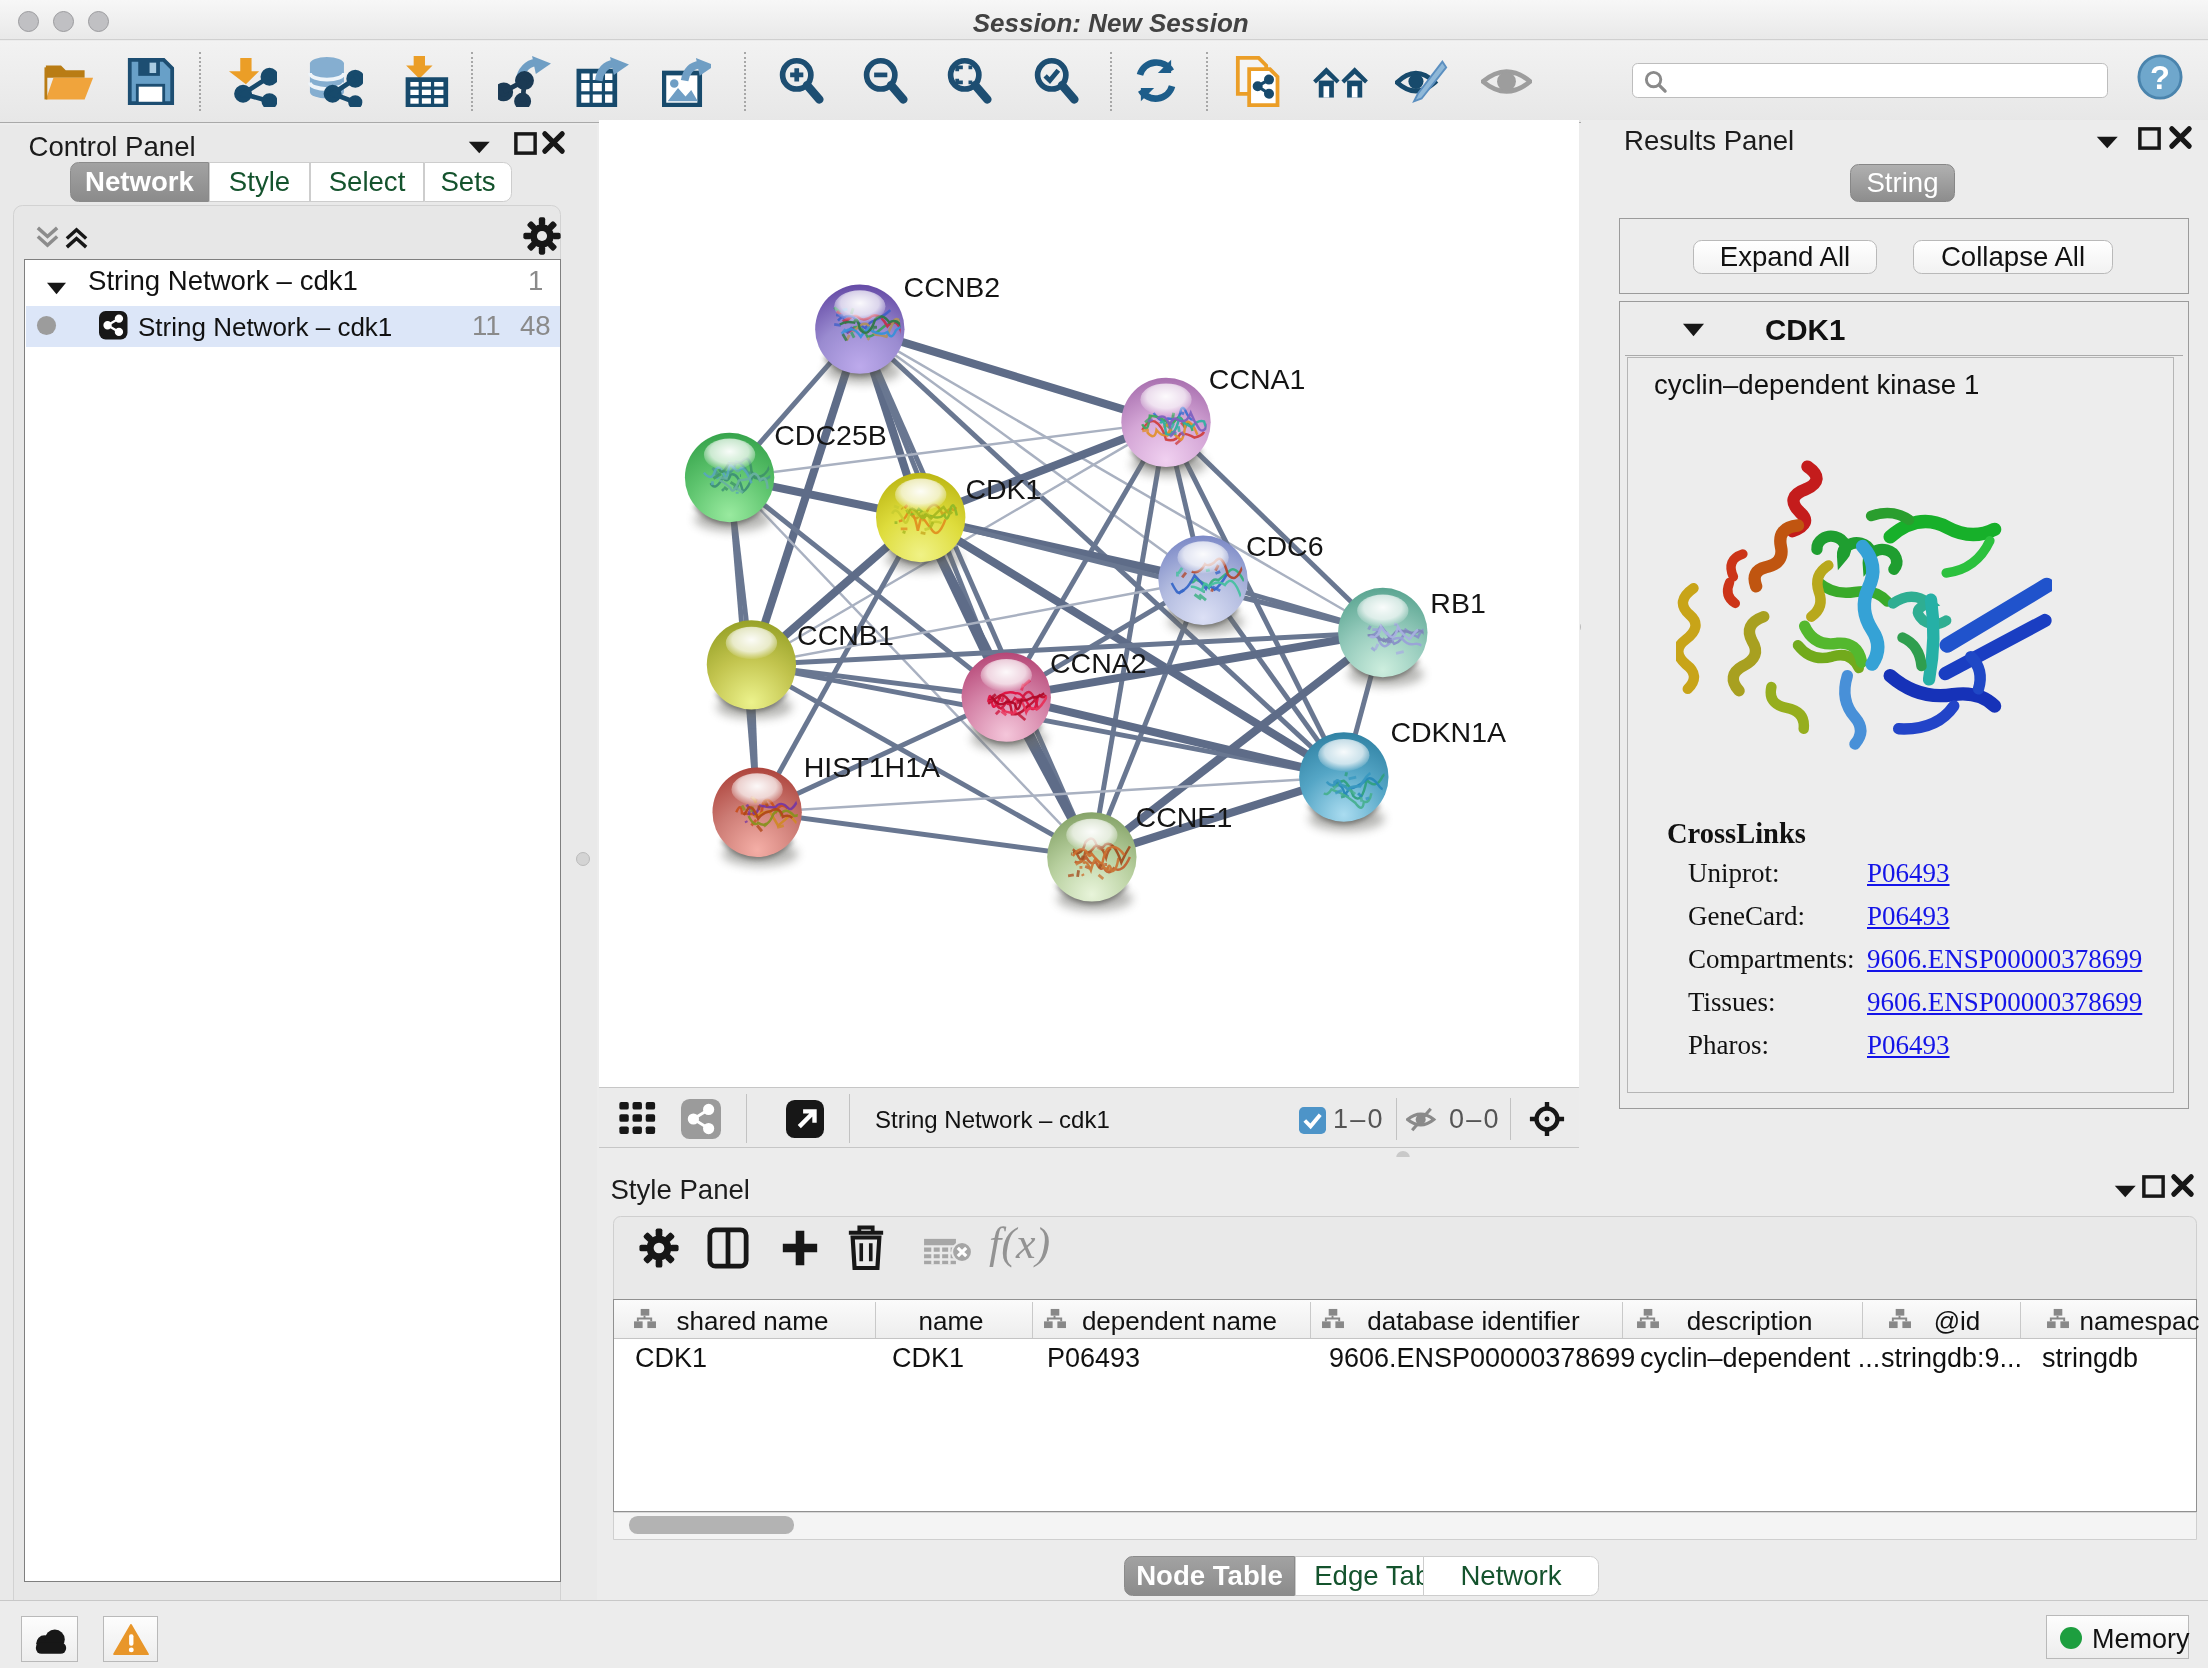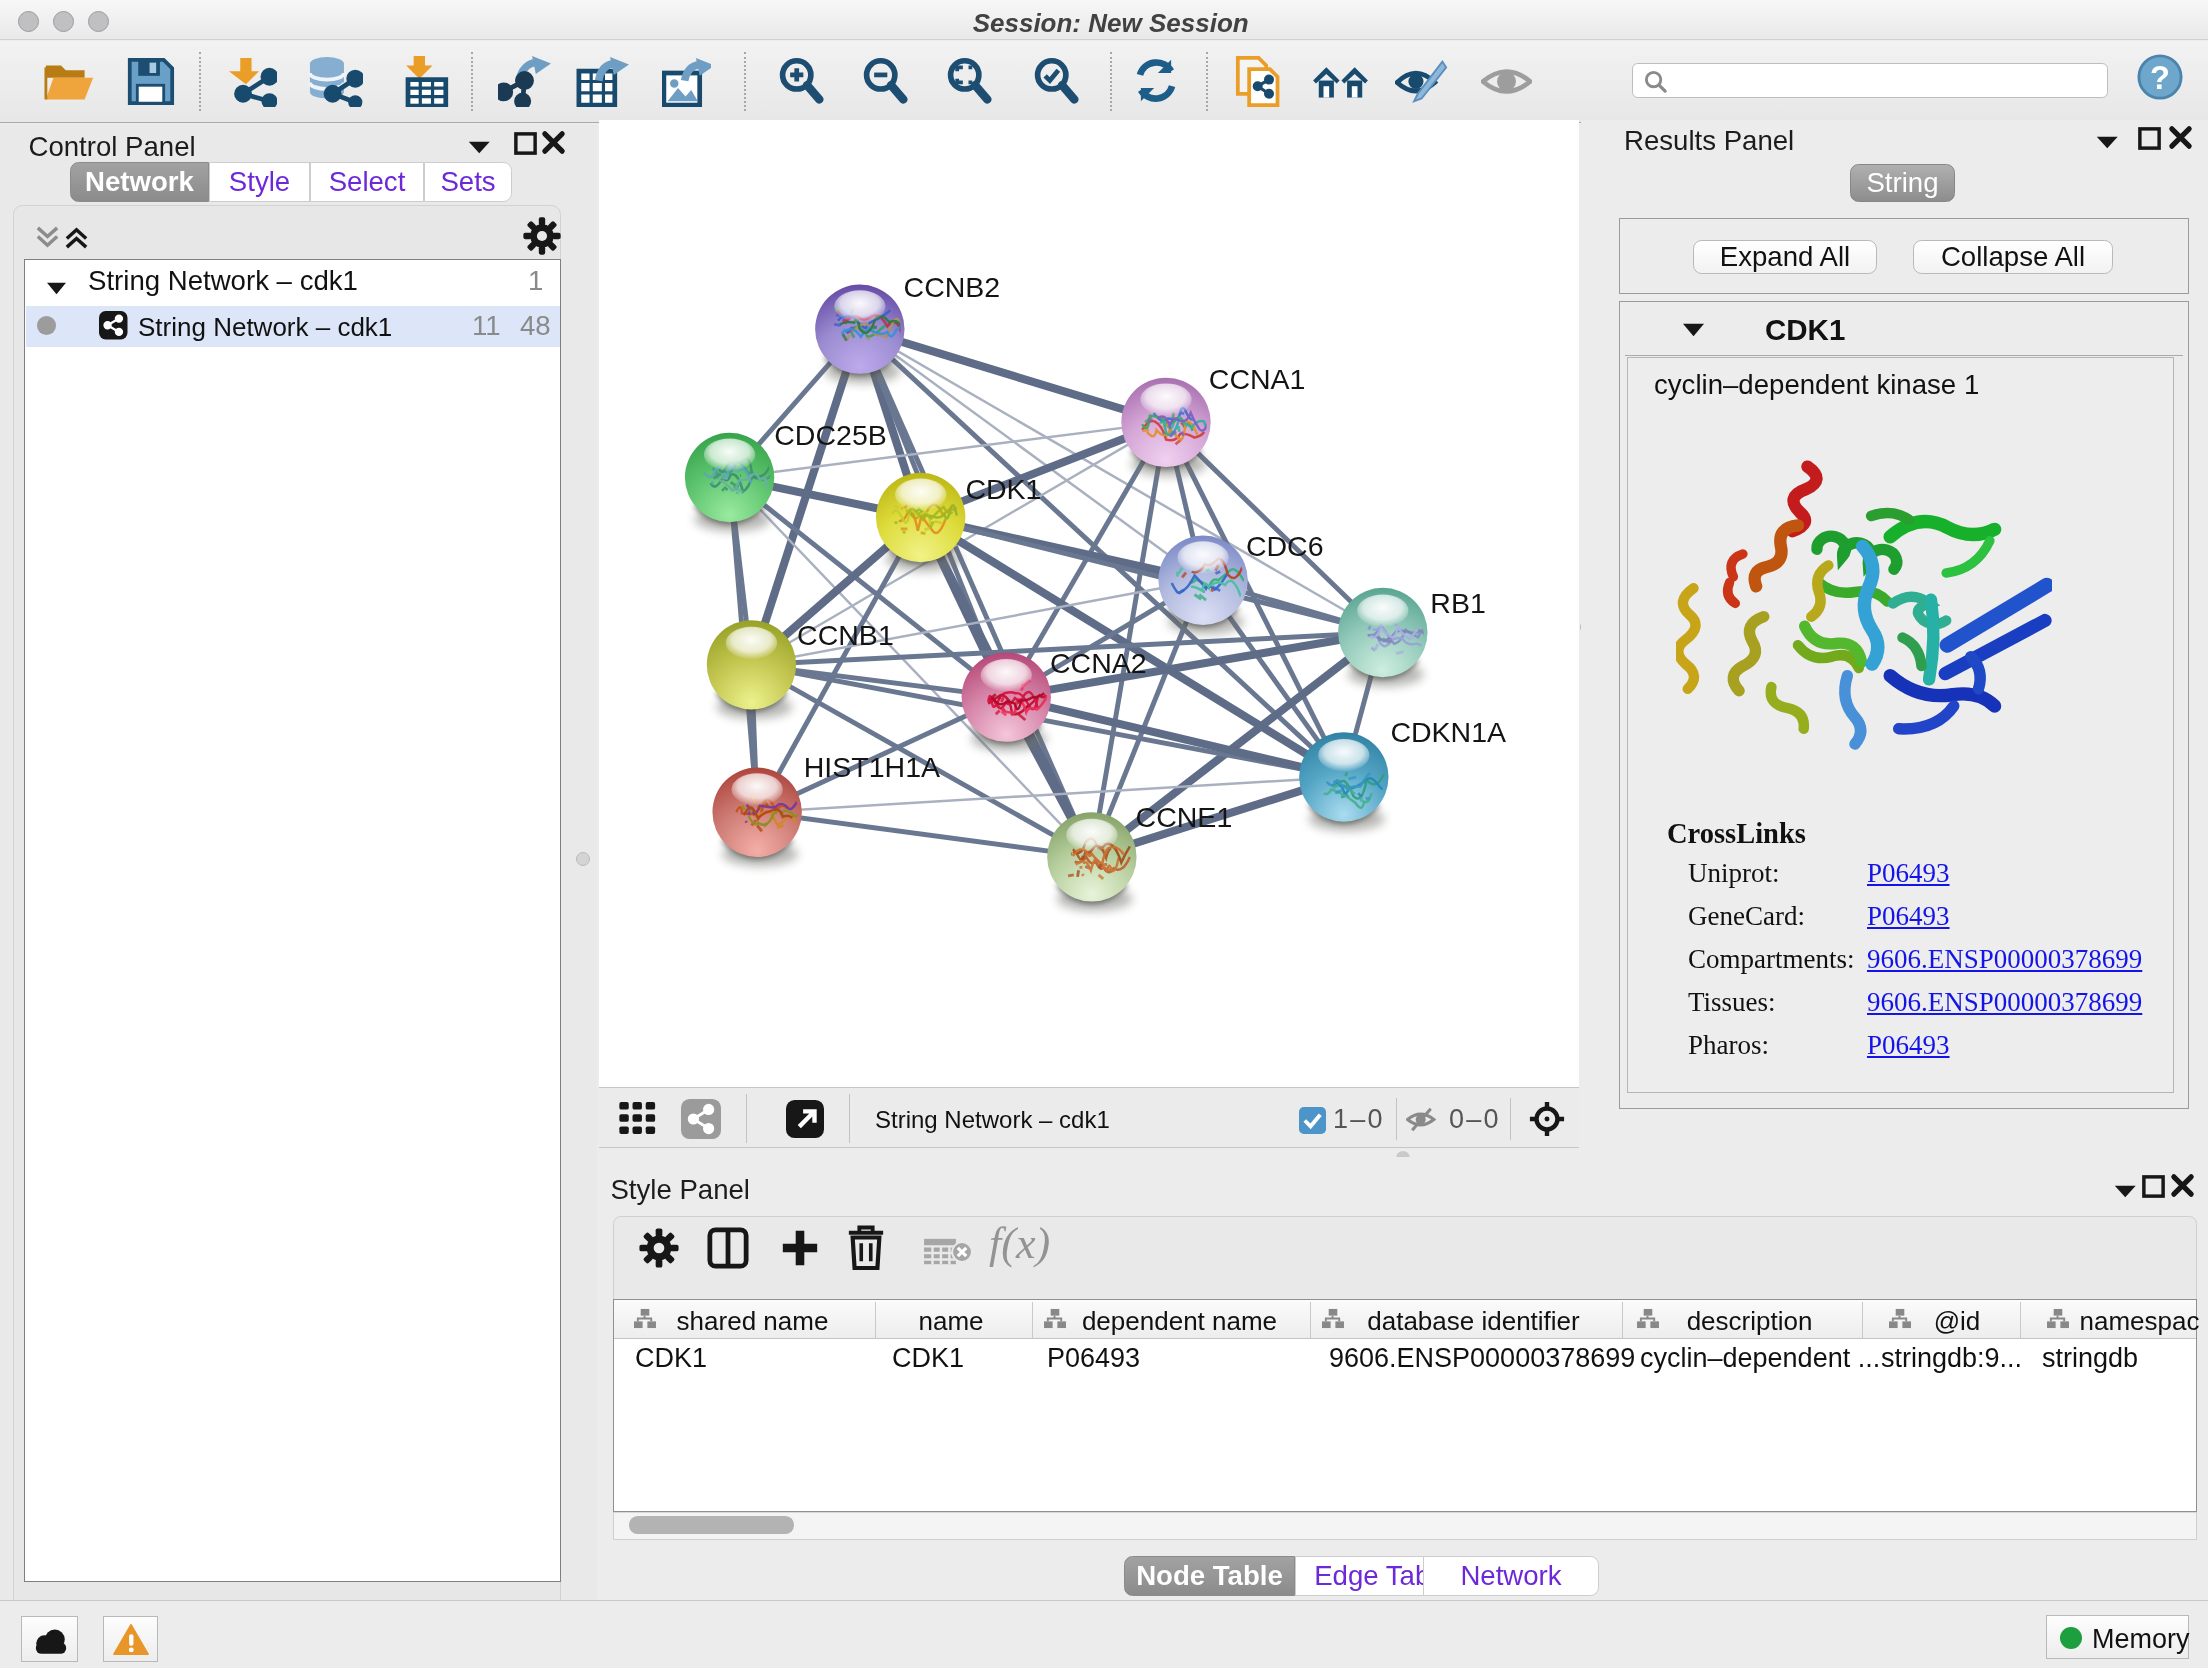--- a/index.html
+++ b/index.html
@@ -11,21 +11,21 @@
 .sep { position:absolute; top:11.4px; height:59px; width:0; border-left:2.9px dotted #a7a7a7; }
 .ticon { position:absolute; top:15px; }
 #cp { position:absolute; left:0; top:125px; width:597px; height:1475px; background:#e9e9e9; }
 #canvas { position:absolute; left:599px; top:120px; width:980px; height:967px; background:#ffffff; }
 #nettb { position:absolute; left:599px; top:1087px; width:980px; height:61px; background:#ebebeb; border-top:1px solid #c6c6c6; border-bottom:1px solid #c6c6c6; }
 #rp { position:absolute; left:1581px; top:120px; width:628px; height:1037px; background:#ececec; }
 #tp { position:absolute; left:599px; top:1157px; width:1609px; height:443px; background:#ececec; }
 #statusbar { position:absolute; left:0; top:1600px; width:2208px; height:68px; background:#ececec; border-top:1.9px solid #c8c8c8; }
 .paneltitle { font-size:27.6px; color:#1c1c1c; }
 .winbtn { position:absolute; }
-.tab { position:absolute; height:40px; background:#ffffff; border:1px solid #cdcdcd; color:#6d28d9; font-size:27.6px; text-align:center; line-height:38px; }
+.tab { position:absolute; height:40px; background:#ffffff; border:1px solid #cdcdcd; color:#14532d; font-size:27.6px; text-align:center; line-height:38px; }
 .tabsel { background:linear-gradient(#a2a2a2,#8b8b8b); color:#fff; border-color:#8b8b8b;font-weight:bold; }
 .btn { position:absolute; background:linear-gradient(#ffffff,#f2f2f2); border:1.4px solid #b9b9b9; border-radius:8.6px; font-size:27.6px; color:#111; text-align:center; }
 a.lnk { color:#1414e8; text-decoration:underline; }
 .hsep { position:absolute; top:145px; height:36px; border-left:1.4px solid #c9c9c9; }
 .tree { position:absolute; top:151px; width:24px; height:21px; }
 .hlab { position:absolute; top:149px; font-size:26px; color:#111; text-align:center; }
 .cell { position:absolute; top:186px; font-size:27px; color:#111; }
 </style></head>
 <body>
 <div id="titlebar">

